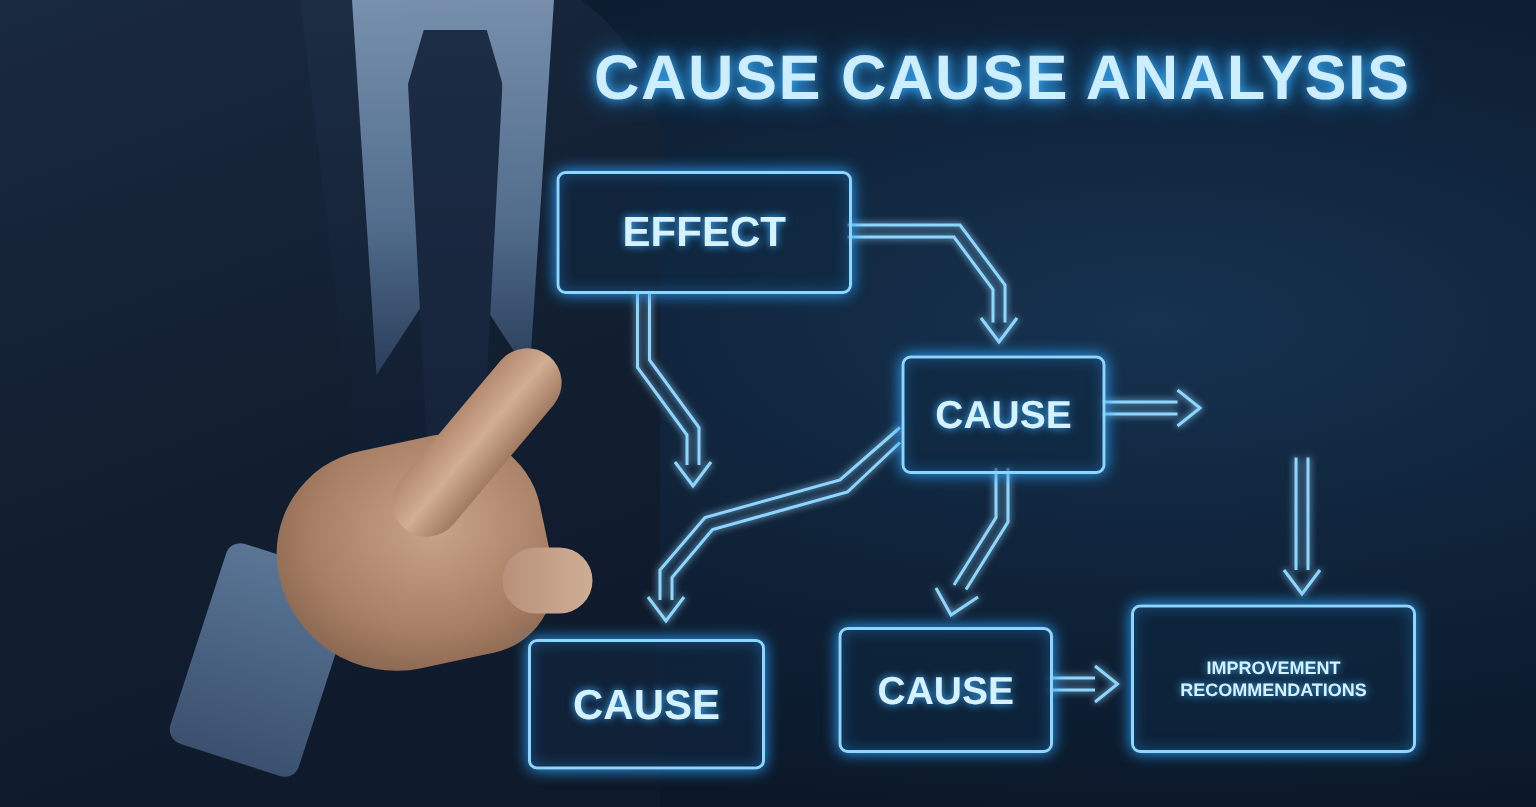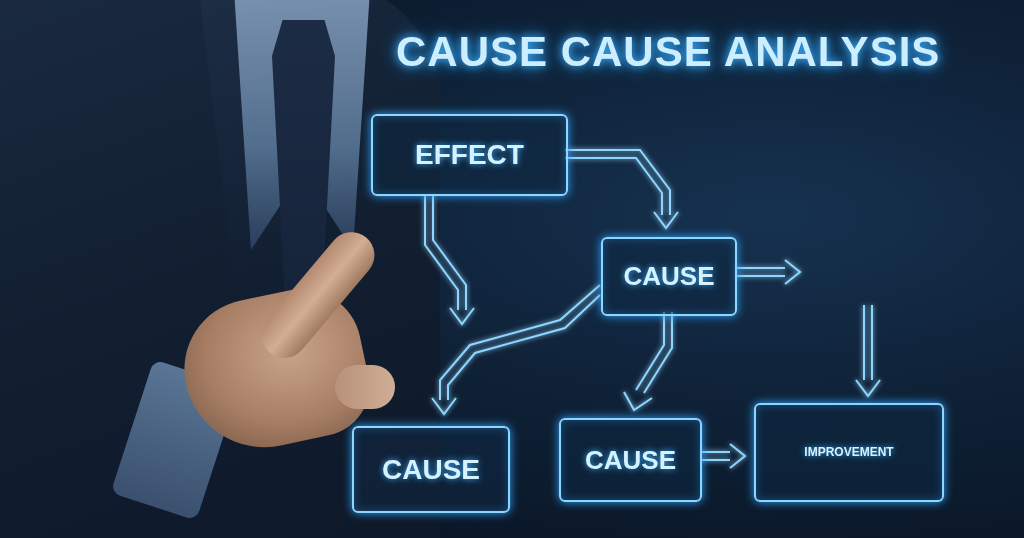--- a/index.html
+++ b/index.html
@@ -127,15 +127,16 @@
   </div>
   <div class="node n-cause2">
     <span>CAUSE</span>
   </div>
   <div class="node n-cause3">
     <span>CAUSE</span>
   </div>
   <div class="node n-improve">
     <div>
       <div>IMPROVEMENT</div>
+      <div>RECOMMENDATIONS</div>
     </div>
   </div>
 </div>
 
 </body></html>

